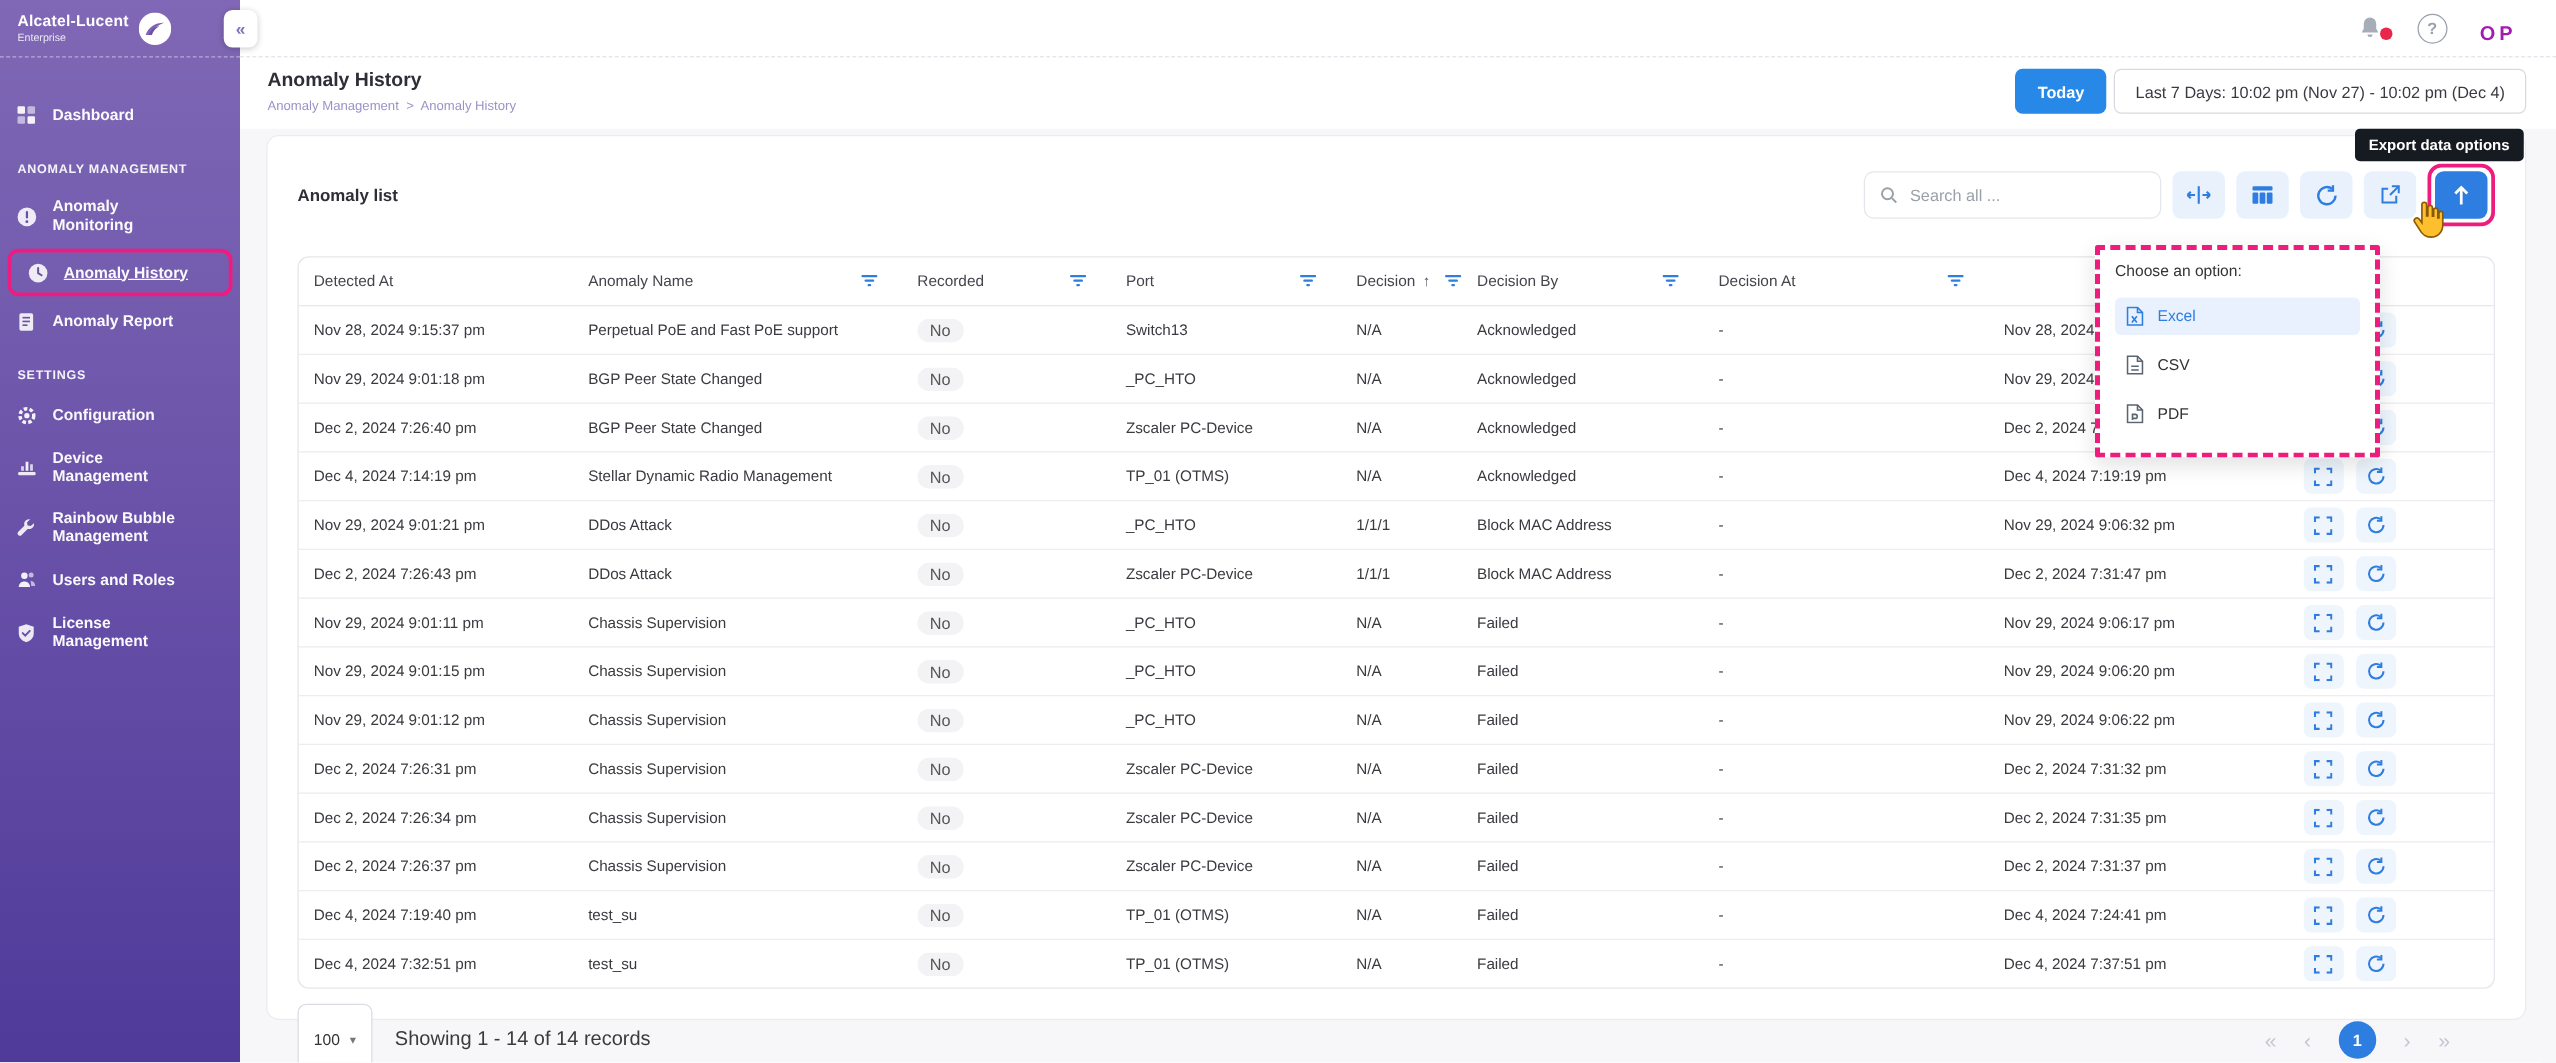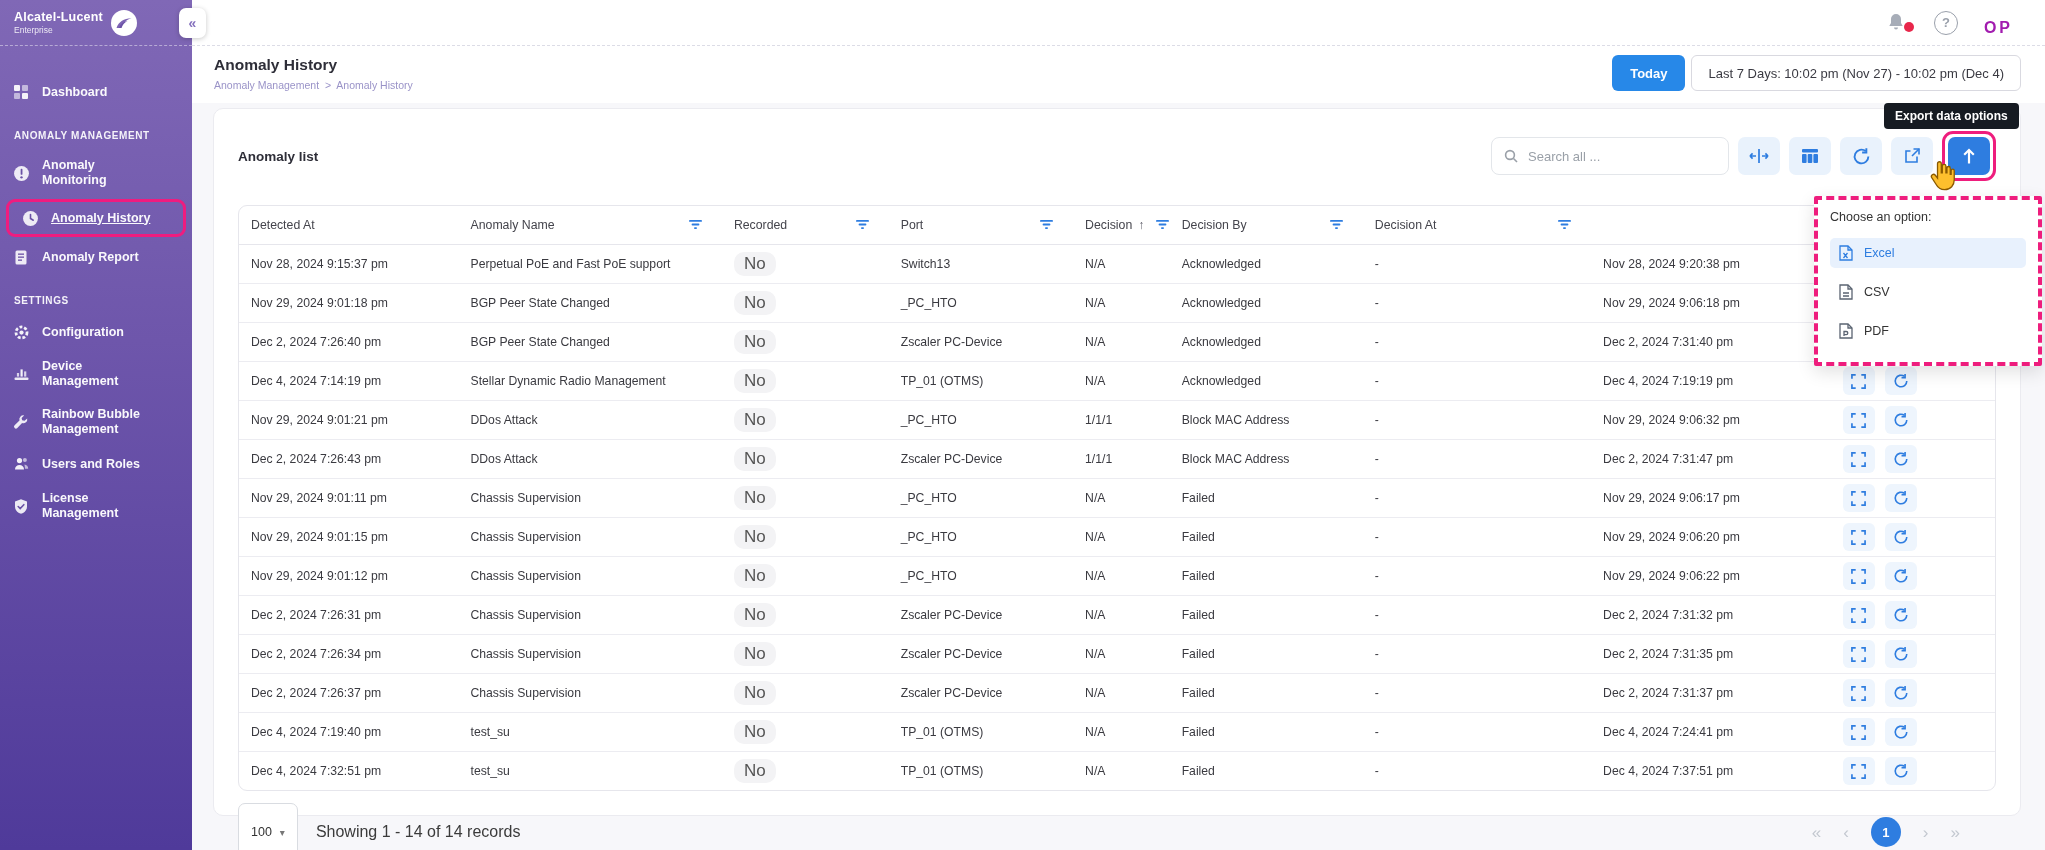--- a/index.html
+++ b/index.html
@@ -68,40 +68,40 @@
   .table{margin-top:24px;border:1px solid #e6e6ec;border-radius:9px;overflow:hidden;background:#fff;}
   .trow{display:grid;grid-template-columns:12.5% 15% 9.5% 10.5% 5.5% 11% 13% 14% 9%;align-items:center;}
   .thead{height:38px;border-bottom:1px solid #e6e6ec;}
   .th{display:flex;align-items:center;font-size:12.3px;color:#44444c;padding-left:12px;gap:6px;height:100%;}
   .th .sp{flex:1;}
   .th .funnel{margin-right:20px;display:inline-flex;cursor:pointer;}
   .sort-arrow{color:#5a5a66;font-size:12px;}
   .tr{height:38px;border-bottom:1px solid #ececf1;}
   .tr:last-child{border-bottom:none;}
   .td{font-size:12.2px;color:#3a3a40;padding-left:12px;white-space:nowrap;overflow:hidden;text-overflow:ellipsis;}
-  .pill{display:inline-block;background:#f3f3f5;border-radius:10px;padding:2px 10px;color:#555;font-size:17px;}
+  .pill{display:inline-block;background:#f3f3f5;border-radius:10px;padding:2px 10px;color:#555;font-size:13px;}
   .actions{display:flex;gap:10px;align-items:center;padding-left:6px;}
   .row-btn{width:32px;height:28px;background:#eef5fd;border:none;border-radius:6px;display:flex;
     align-items:center;justify-content:center;cursor:pointer;}
 
   
   .table-foot{display:flex;align-items:center;margin-top:12px;}
   .pagesize{display:flex;align-items:center;gap:8px;border:1px solid #d9dce1;border-radius:7px;height:32px;
     padding:12px 12px;font-size:12.5px;color:#333;cursor:pointer;background:#fff;}
   .pagesize .chev{font-size:10px;color:#777;}
   .showing{font-size:16px;color:#3b3b3b;margin-left:18px;}
   .pager{margin-left:auto;display:flex;align-items:center;gap:22px;margin-right:36px;}
   .pg-nav{color:#c3c8d0;font-size:17px;cursor:pointer;line-height:1;}
   .pg-current{width:30px;height:30px;border-radius:50%;background:#2e7de0;color:#fff;font-size:13px;font-weight:bold;
     display:flex;align-items:center;justify-content:center;cursor:pointer;}
 
   
   .tooltip{position:absolute;top:103px;left:1884px;background:#161b22;color:#fff;font-size:12px;font-weight:bold;
     padding:6px 11px;border-radius:4px;z-index:40;white-space:nowrap;}
-  .export-menu{position:absolute;top:196px;left:1814px;width:196px;background:#fff;border:4px dashed #ee1d7d;
+  .export-menu{position:absolute;top:196px;left:1676px;width:196px;background:#fff;border:4px dashed #ee1d7d;
     border-radius:2px;padding:10px 12px 16px;z-index:50;box-shadow:0 6px 18px rgba(0,0,0,.12);}
   .menu-title{font-size:12.5px;color:#333;}
   .menu-opts{margin-top:14px;display:flex;flex-direction:column;gap:9px;}
   .menu-opt{display:flex;align-items:center;gap:11px;height:30px;padding:0 9px;border-radius:5px;
     font-size:12.5px;color:#333;cursor:pointer;}
   .menu-opt.selected{background:#e8f1fd;color:#2e7de0;}
   .cursor-hand{position:absolute;top:160px;left:1929px;z-index:60;pointer-events:none;}
   .icon{display:inline-flex;align-items:center;justify-content:center;}
 </style>
 </head>

